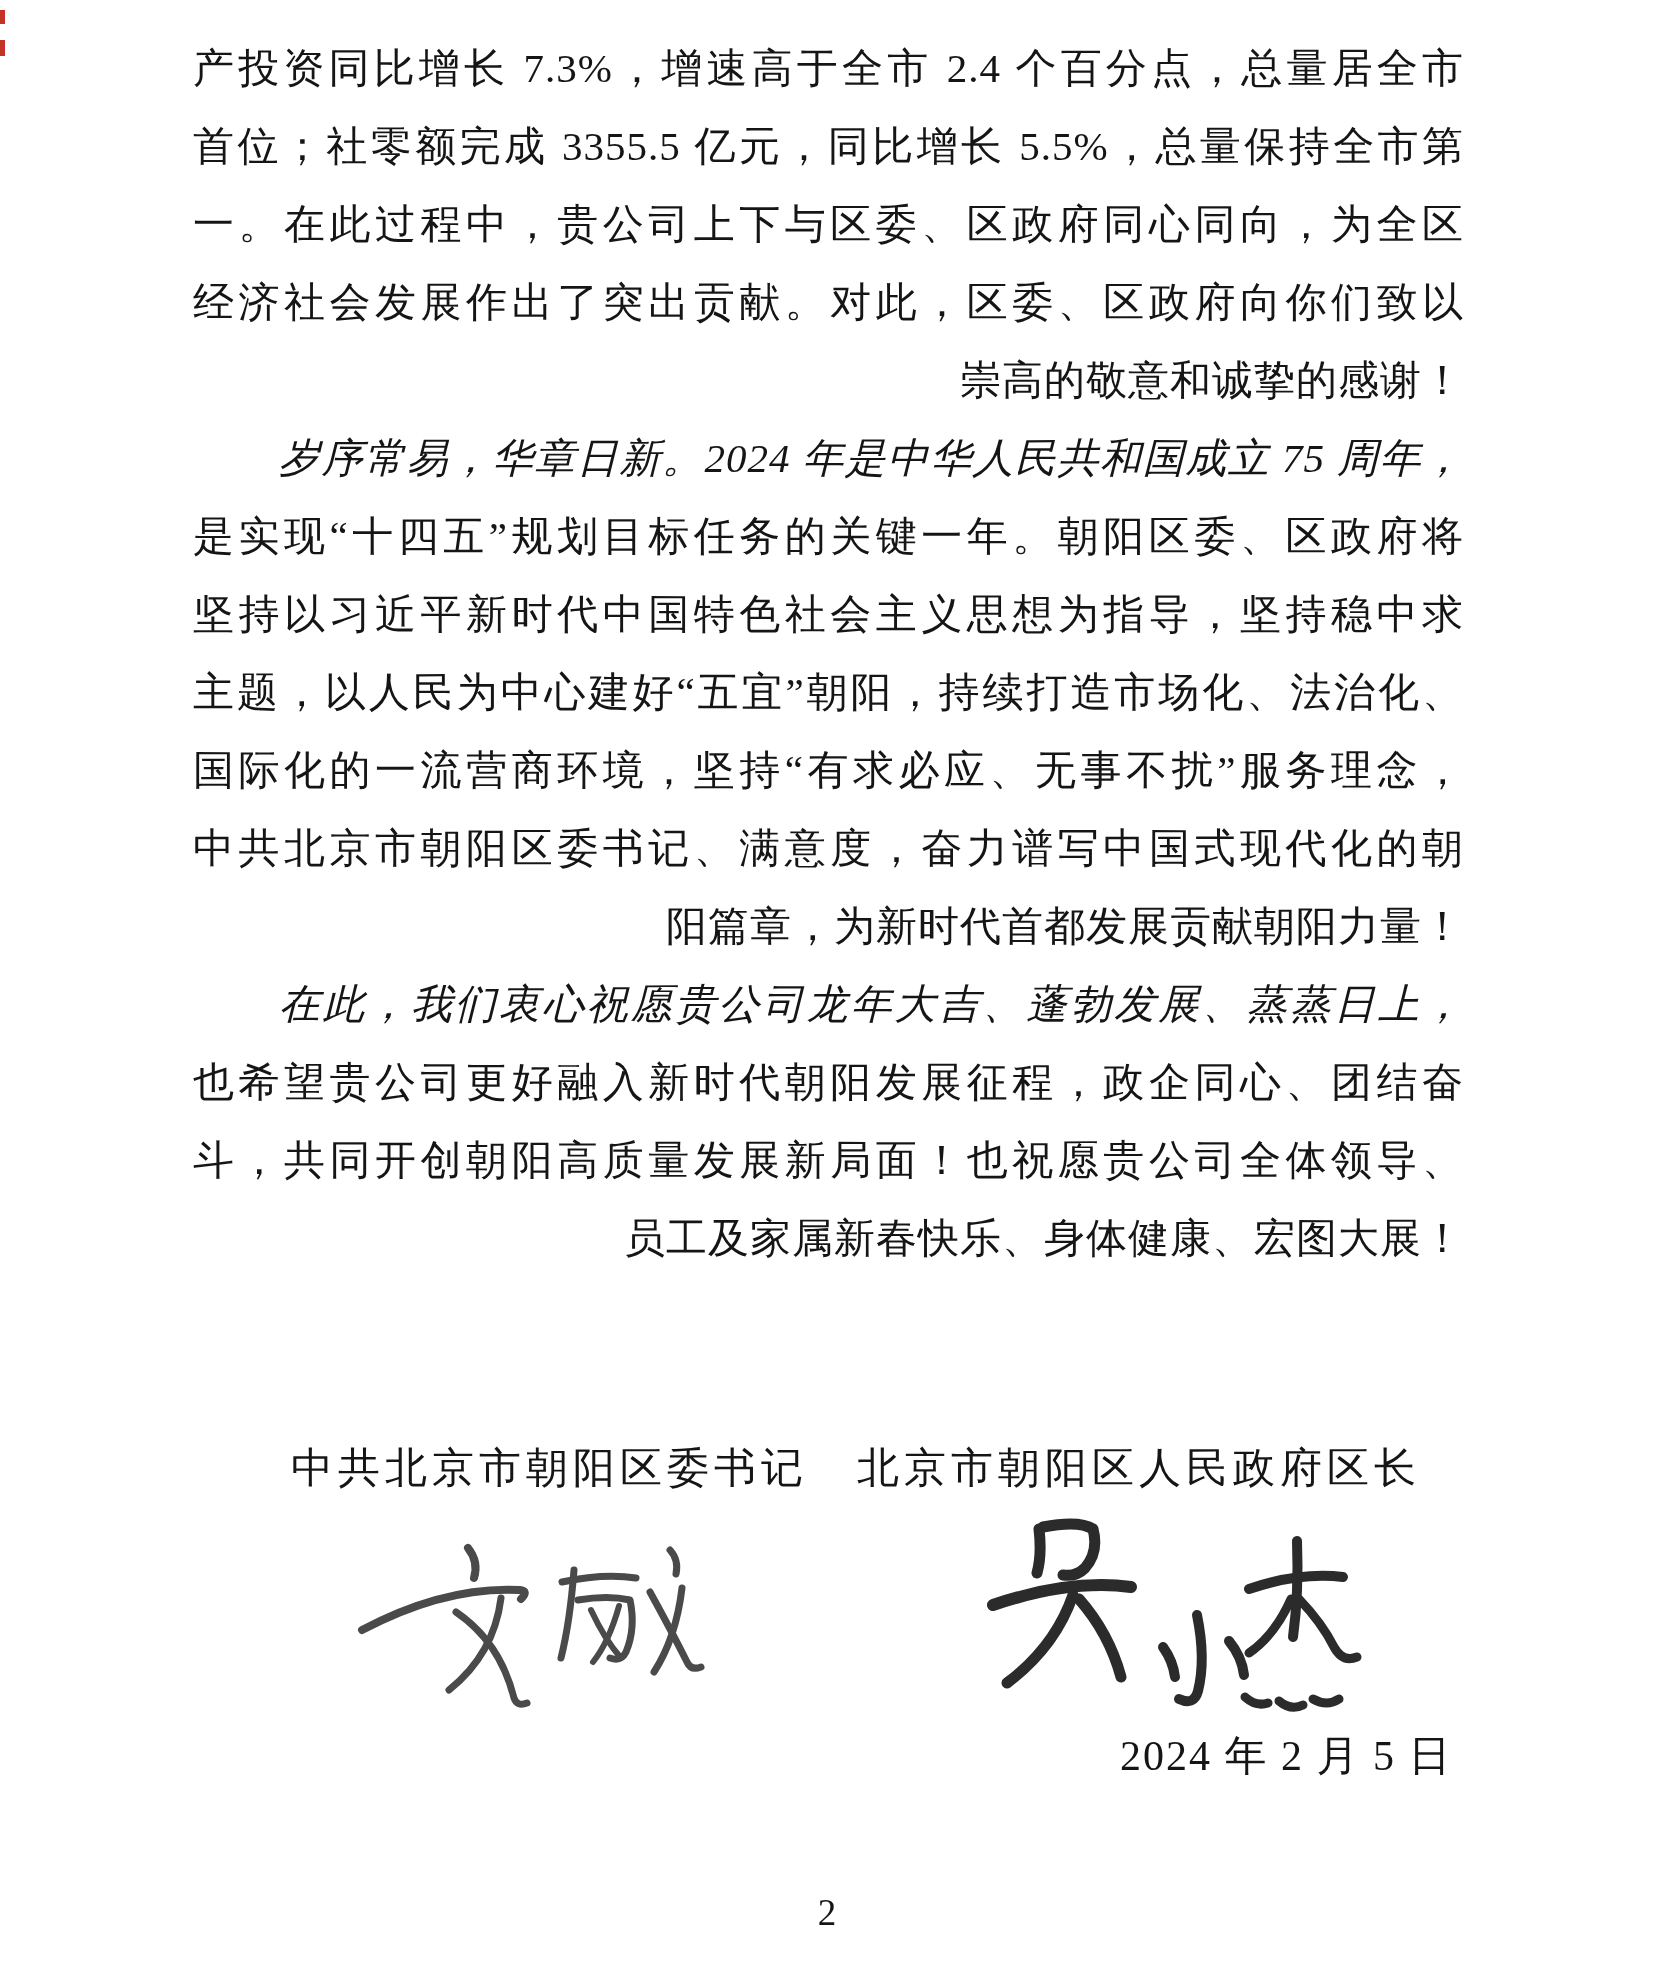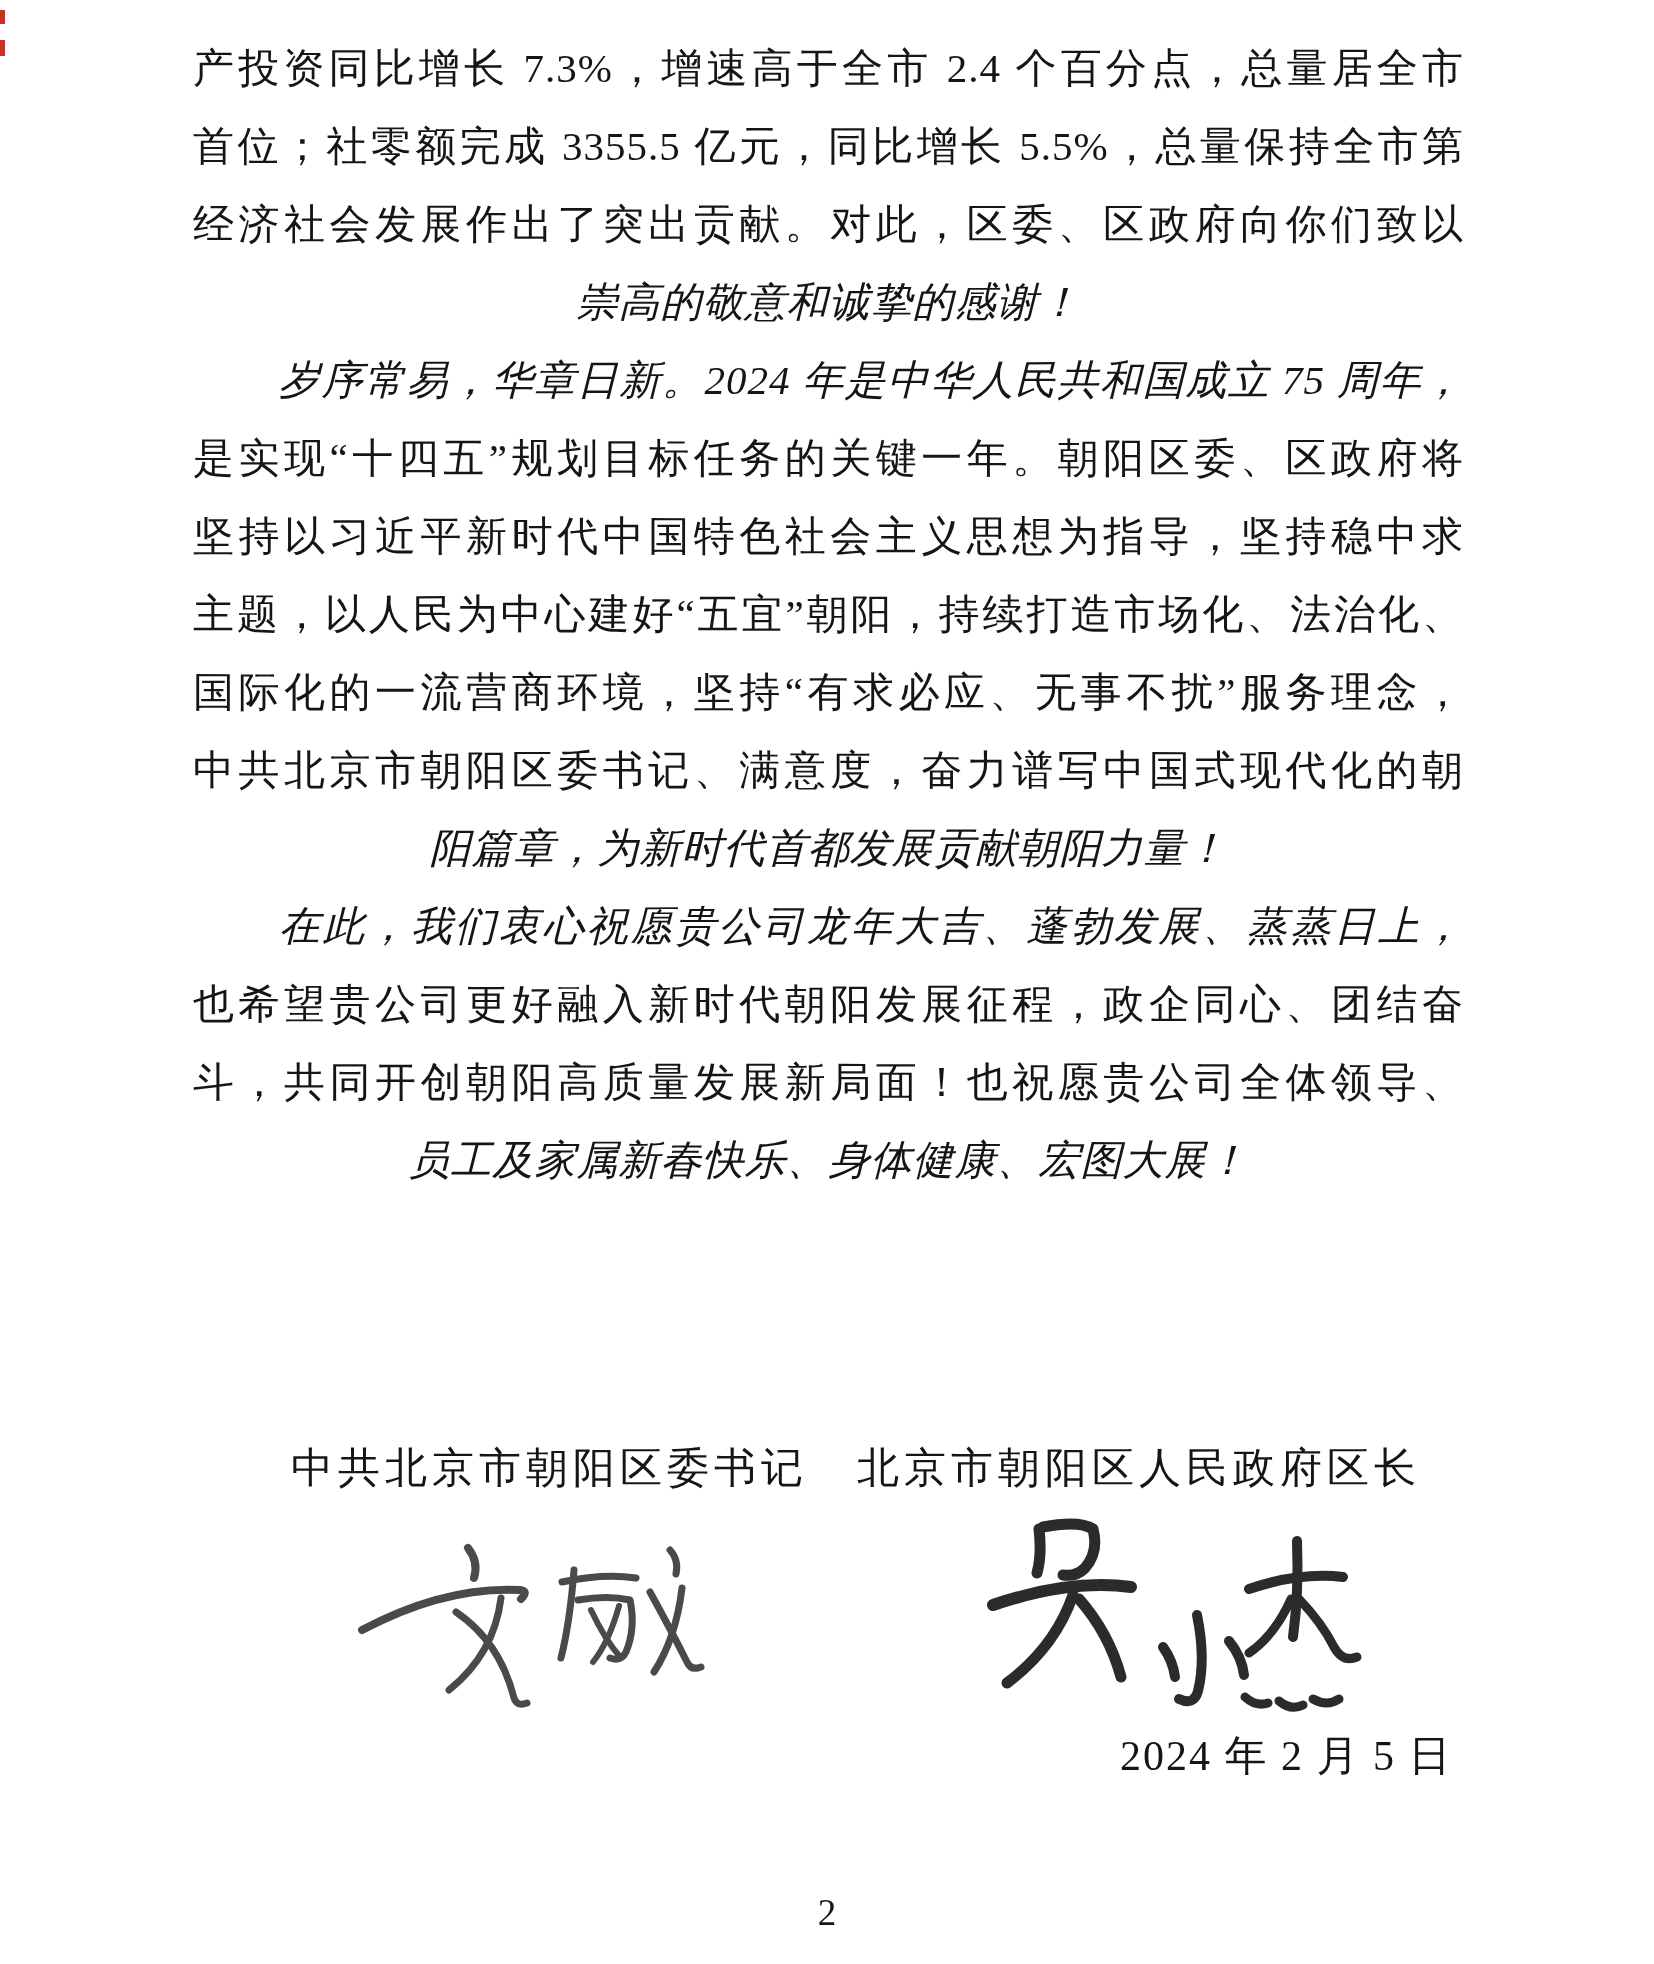--- a/index.html
+++ b/index.html
@@ -41,22 +41,21 @@
   }
   .line.full {
     text-align: justify;
     text-align-last: justify;
   }
   .line.indent {
     padding-left: 86px;
     font-style: italic;
   }
   .line.short {
-    text-align: center;
-    font-style: italic;
+    text-align: right;
   }
 
   .sig-title {
     position: absolute;
     top: 1443px;
     height: 50px;
     line-height: 50px;
     font-size: 42px;
     letter-spacing: 5px;
     white-space: nowrap;
@@ -105,20 +104,21 @@
 <body>
 
 <div class="page">
 
   <div class="red-mark m1"></div>
   <div class="red-mark m2"></div>
 
   <div class="body-text">
       <div class="line full">产投资同比增长 7.3%，增速高于全市 2.4 个百分点，总量居全市</div>
       <div class="line full">首位；社零额完成 3355.5 亿元，同比增长 5.5%，总量保持全市第</div>
+      <div class="line full">一。在此过程中，贵公司上下与区委、区政府同心同向，为全区</div>
       <div class="line full">经济社会发展作出了突出贡献。对此，区委、区政府向你们致以</div>
       <div class="line short">崇高的敬意和诚挚的感谢！</div>
       <div class="line full indent">岁序常易，华章日新。2024 年是中华人民共和国成立 75 周年，</div>
       <div class="line full">是实现“十四五”规划目标任务的关键一年。朝阳区委、区政府将</div>
       <div class="line full">坚持以习近平新时代中国特色社会主义思想为指导，坚持稳中求</div>
       <div class="line full">主题，以人民为中心建好“五宜”朝阳，持续打造市场化、法治化、</div>
       <div class="line full">国际化的一流营商环境，坚持“有求必应、无事不扰”服务理念，</div>
       <div class="line full">中共北京市朝阳区委书记、满意度，奋力谱写中国式现代化的朝</div>
       <div class="line short">阳篇章，为新时代首都发展贡献朝阳力量！</div>
       <div class="line full indent">在此，我们衷心祝愿贵公司龙年大吉、蓬勃发展、蒸蒸日上，</div>

